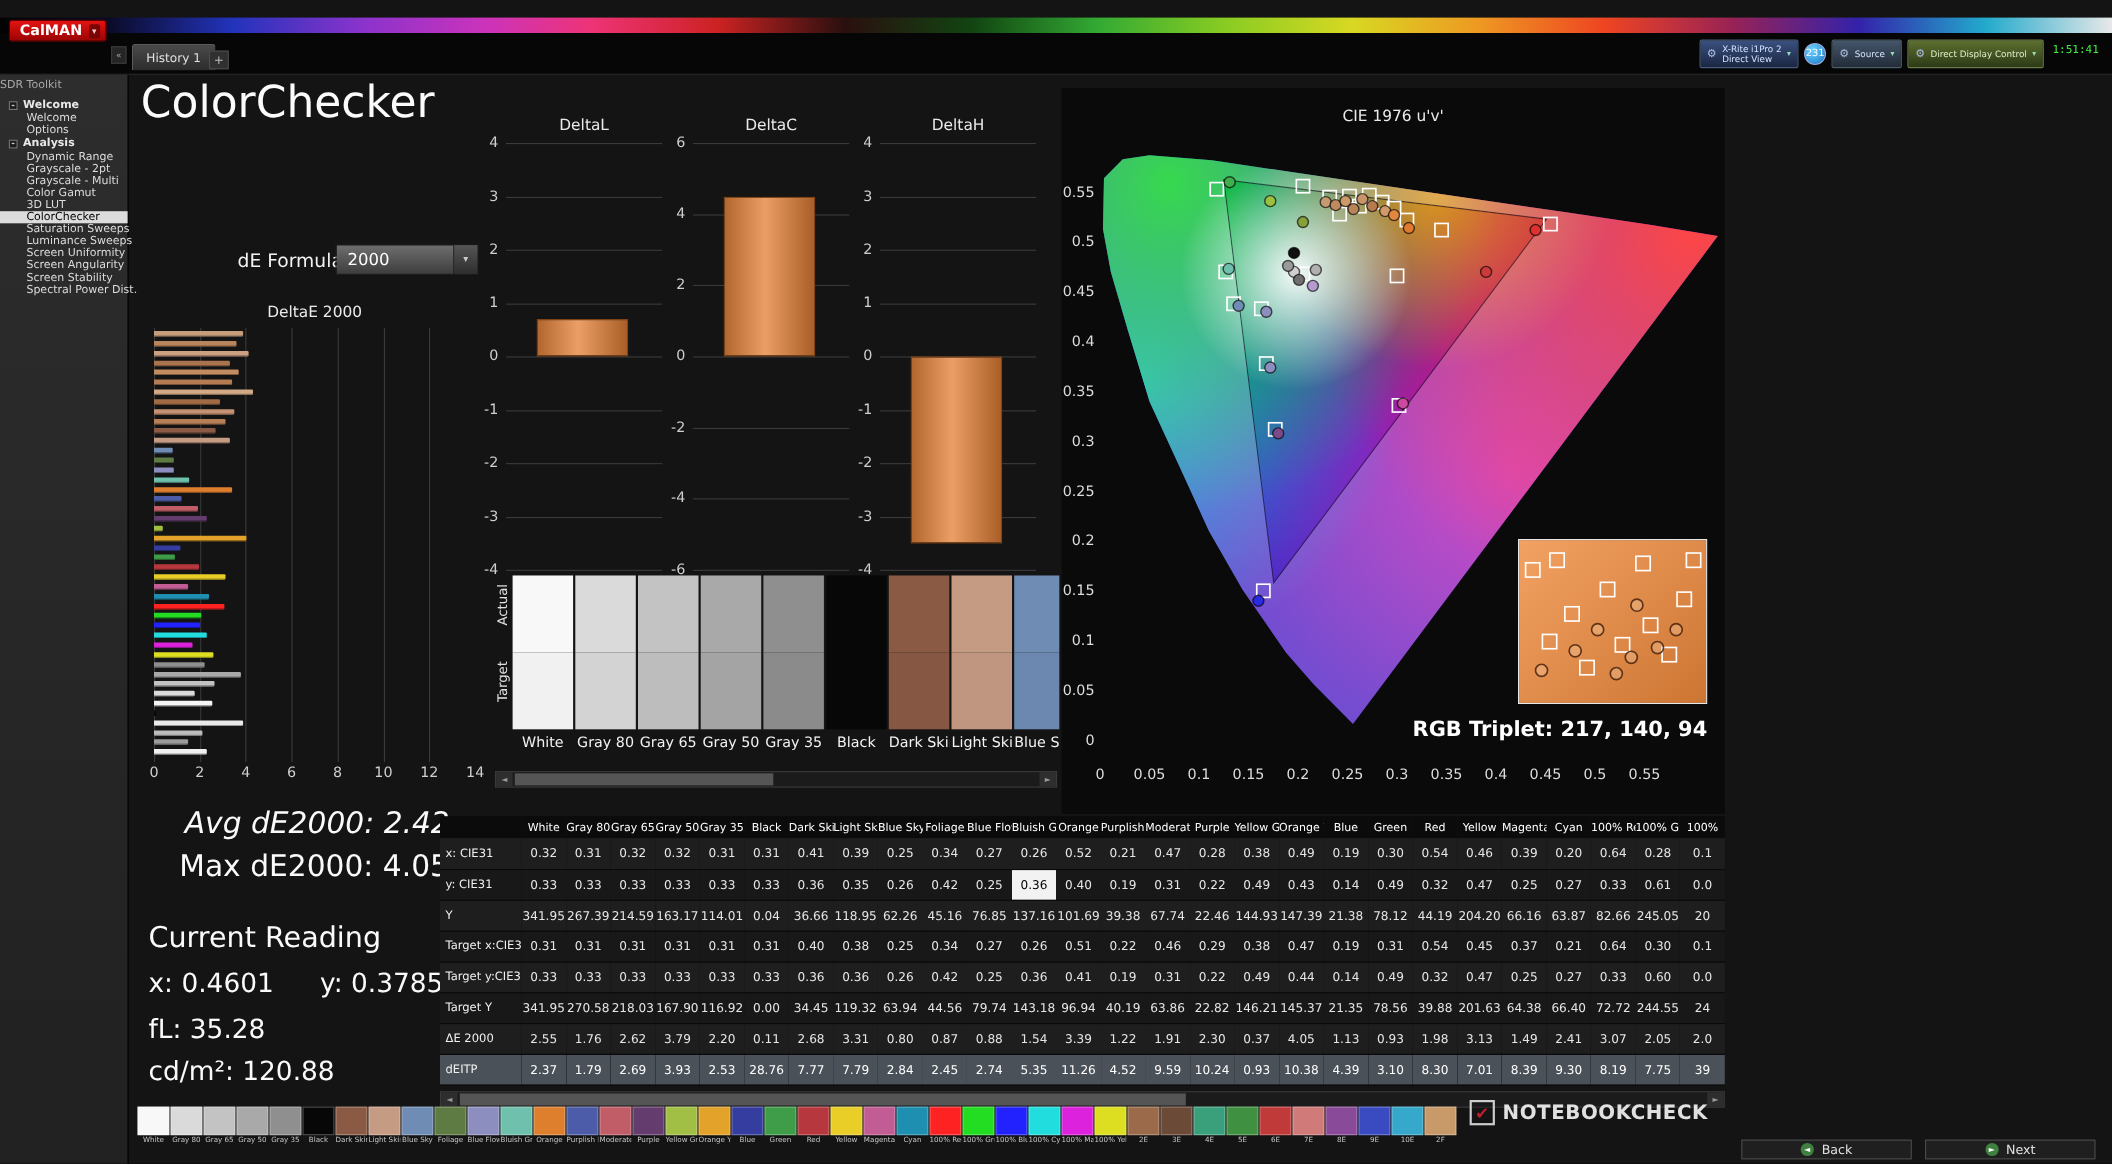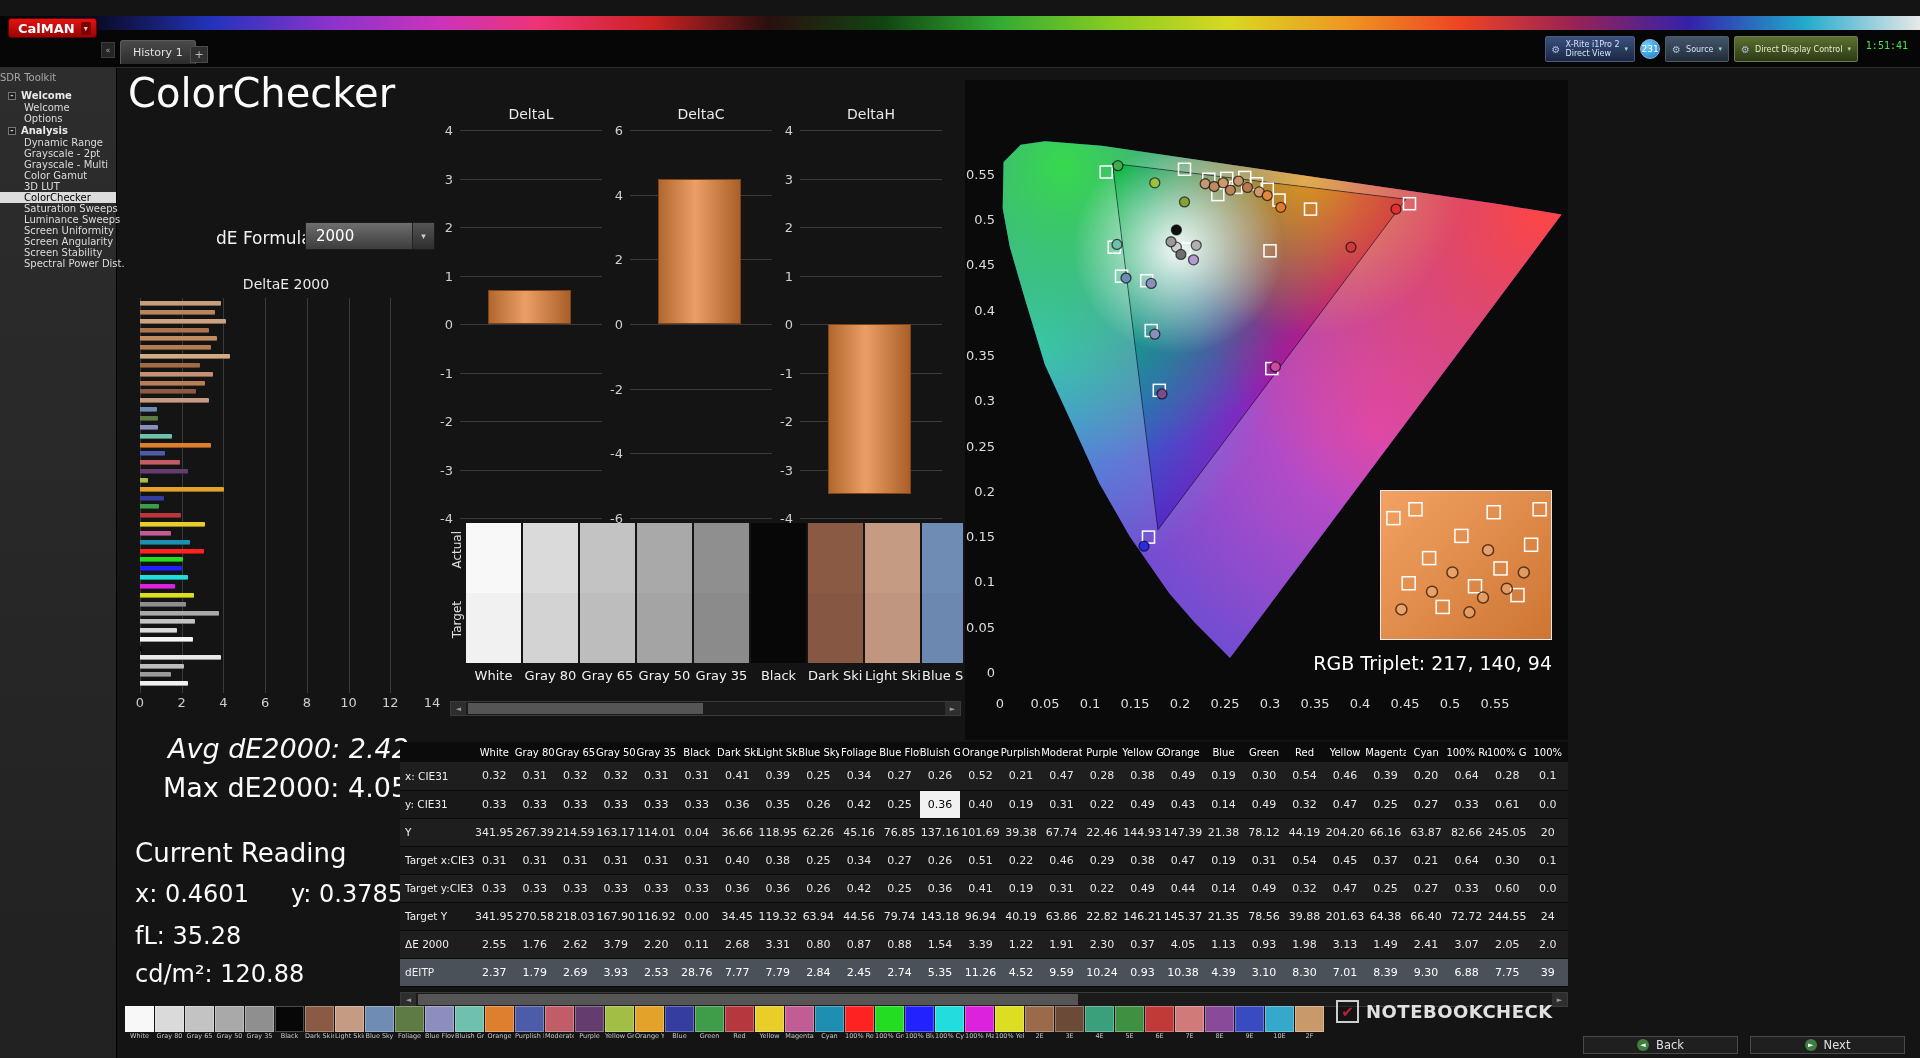--- a/index.html
+++ b/index.html
@@ -112,21 +112,21 @@
   .scroll-thumb{background:#555;margin:1px 0 1px 2px;cursor:grab;}
   .sw-thumb{width:235px;} .tbl-thumb{width:660px;}
   .scroll-fill{flex:1;}
 
   
   .cie{position:absolute;left:965px;top:80px;width:603px;height:660px;background:#0a0a0a;}
   .cie .chart-title{font-size:14px;padding-top:8px;}
   #cie-svg{position:absolute;left:0;top:28px;}
   .cie-inset{position:absolute;left:415px;top:410px;width:172px;height:150px;
     background:linear-gradient(135deg,#f2a263,#cd7533);border:1px solid #e8e8e8;}
-  .cie-rgb{position:absolute;right:16px;top:572px;font-size:19px;color:#fff;}
+  .cie-rgb{position:absolute;right:16px;top:572px;font-size:19px;color:#fff;font-weight:bold;}
 
   
   .rd{position:absolute;color:#fafafa;}
   .rd-avg{left:168px;top:733px;font-size:27px;font-style:italic;}
   .rd-max{left:163px;top:772px;font-size:27px;}
   .rd-cur{left:135px;top:838px;font-size:26px;}
   .rd-xy{left:135px;top:880px;font-size:24px;display:flex;gap:42px;}
   .rd-fl{left:135px;top:922px;font-size:24px;}
   .rd-cd{left:135px;top:960px;font-size:24px;}
 
@@ -422,20 +422,21 @@
       </div>
     <div class="hscroll swscroll">
       <div class="scroll-arrow">◄</div>
       <div class="scroll-thumb sw-thumb"></div>
       <div class="scroll-fill"></div>
       <div class="scroll-arrow">►</div>
     </div>
   </div>
 
   <div class="cie">
+    <div class="chart-title">CIE 1976 u'v'</div>
     <svg id="cie-svg" width="603" height="632">
         <defs>
           <radialGradient id="gGreen" gradientUnits="userSpaceOnUse" cx="98" cy="58" r="300">
             <stop offset="0%" stop-color="#00d01e" stop-opacity="1"></stop>
             <stop offset="100%" stop-color="#00d01e" stop-opacity="0"></stop>
           </radialGradient>
           <radialGradient id="gRed" gradientUnits="userSpaceOnUse" cx="575" cy="103" r="360">
             <stop offset="0%" stop-color="#ff1313" stop-opacity="1"></stop>
             <stop offset="100%" stop-color="#ff1313" stop-opacity="0"></stop>
           </radialGradient>
@@ -888,21 +889,21 @@
             <td>9.59</td>
             <td>10.24</td>
             <td>0.93</td>
             <td>10.38</td>
             <td>4.39</td>
             <td>3.10</td>
             <td>8.30</td>
             <td>7.01</td>
             <td>8.39</td>
             <td>9.30</td>
-            <td>6.88</td>
+            <td>8.19</td>
             <td>7.75</td>
             <td>39</td>
           </tr>
         </tbody>
       </table>
     </div>
   <div class="hscroll tblscroll">
     <div class="scroll-arrow">◄</div>
     <div class="scroll-thumb tbl-thumb"></div>
     <div class="scroll-fill"></div>

